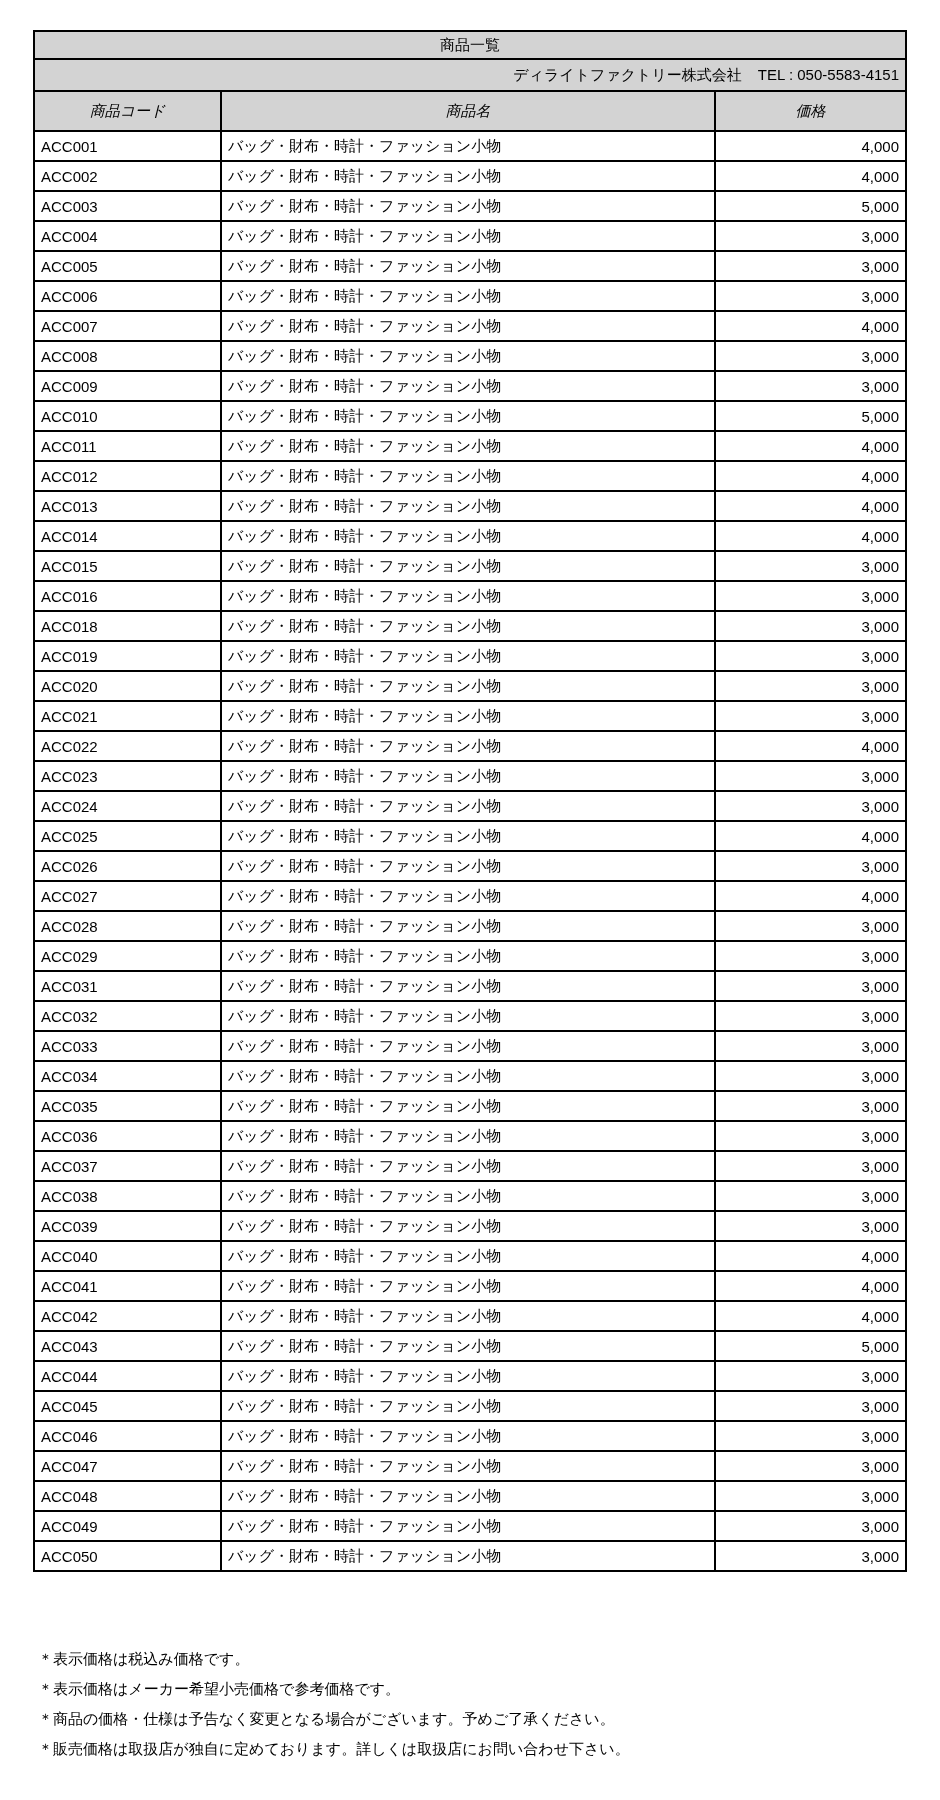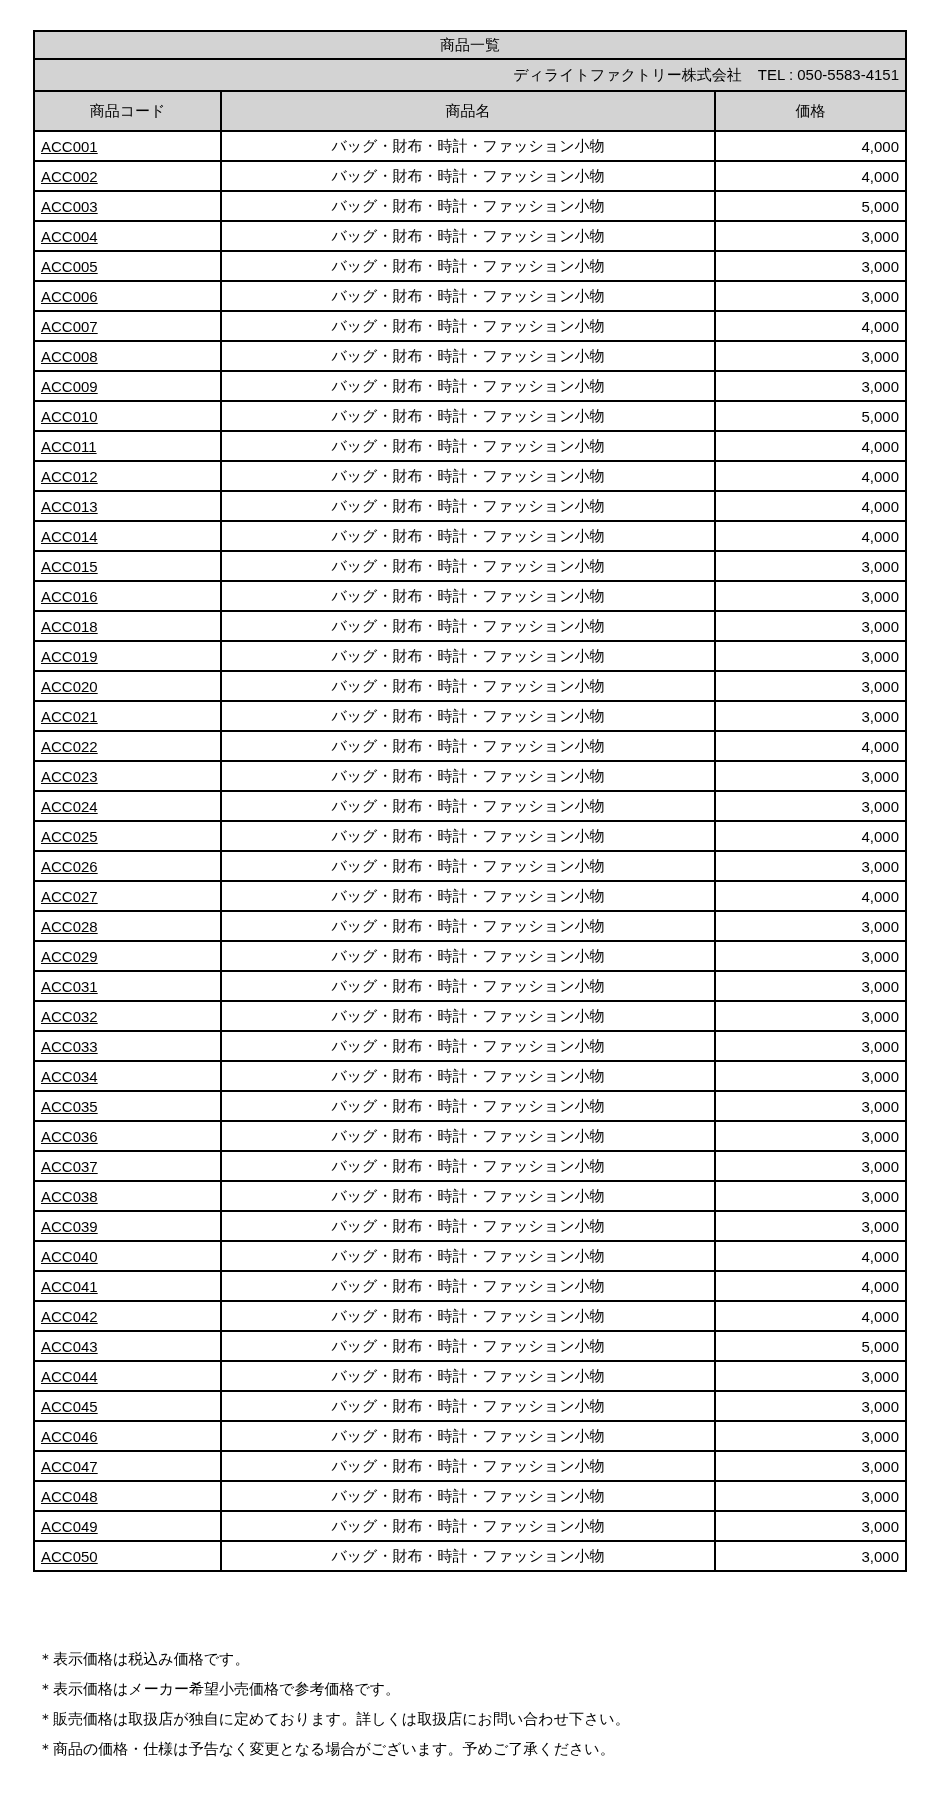--- a/index.html
+++ b/index.html
@@ -23,31 +23,31 @@
     border: 2px solid #000000;
     font-size: 15px;
     font-weight: normal;
     padding: 0 6px;
     overflow: hidden;
     white-space: nowrap;
     vertical-align: middle;
   }
   .row-title    { height: 28px; }
   .row-company  { height: 32px; }
-  .row-colhead  { height: 40px; }
+  .row-colhead  { height: 40px; font-style: italic; }
   .product-table tbody tr { height: 30px; }
 
   .hdr-bg { background: #d3d3d3; }
   .title-cell   { text-align: center; }
   .company-cell { text-align: right; padding-right: 8px; }
   .company-cell .tel { margin-left: 16px; }
   .colhead-cell { text-align: center; }
 
-  .c-code  { text-align: left;  padding-left: 7px; text-decoration: underline; }
-  .c-name  { text-align: center;  padding-left: 7px; }
+  .c-code  { text-align: left;  padding-left: 7px; }
+  .c-name  { text-align: left;  padding-left: 7px; }
   .c-price { text-align: right; padding-right: 7px; }
 
   .footnotes {
     position: absolute; left: 38px; top: 1652px;
     width: 860px;
   }
   .footnotes p {
     margin: 0 0 13px 0;
     font-size: 15px;
     line-height: 17px;
@@ -320,17 +320,17 @@
       <td class="c-code">ACC050</td>
       <td class="c-name">バッグ・財布・時計・ファッション小物</td>
       <td class="c-price">3,000</td>
     </tr>
       </tbody>
   </table>
 
   <div class="footnotes">
     <p>＊表示価格は税込み価格です。</p>
     <p>＊表示価格はメーカー希望小売価格で参考価格です。</p>
+    <p>＊商品の価格・仕様は予告なく変更となる場合がございます。予めご了承ください。</p>
     <p>＊販売価格は取扱店が独自に定めております。詳しくは取扱店にお問い合わせ下さい。</p>
-    <p>＊商品の価格・仕様は予告なく変更となる場合がございます。予めご了承ください。</p>
   </div>
 
 </div>
 
 </body></html>

